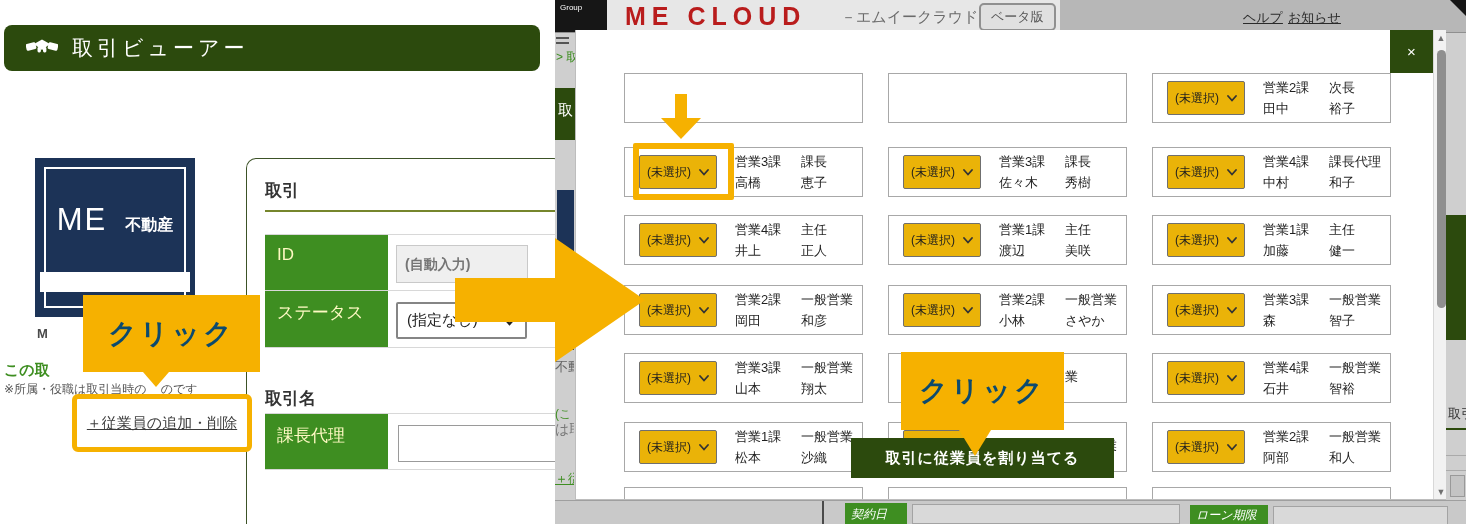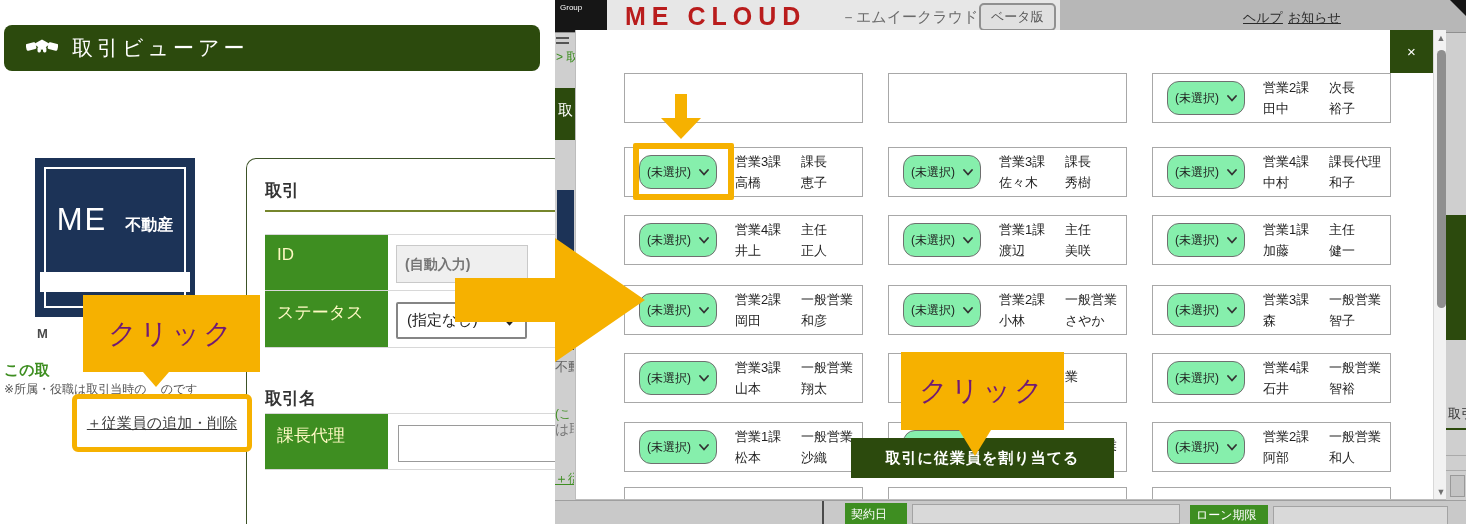--- a/index.html
+++ b/index.html
@@ -17,21 +17,21 @@
   .logo-me { font-size:31px; font-weight:400; letter-spacing:2px; }
   .logo-fx { font-size:16px; font-weight:600; margin-left:18px; }
   .logo-band { position:absolute; left:5px; right:5px; top:114px; height:20px; background:#fff; }
   .logo-caption { left:37px; top:326px; font-size:13px; font-weight:bold; color:#4a4a4a; z-index:1; }
   .note1 { left:4px; top:361px; font-size:15px; color:var(--green); font-weight:600; z-index:1; white-space:nowrap; }
   .note2 { left:4px; top:381px; font-size:12px; color:#555; z-index:1; white-space:nowrap; }
   .note2 .gap { display:inline-block; width:14px; }
   .add-box { left:72px; top:394px; width:180px; height:58px; border:5px solid var(--orange);
     border-radius:6px; display:flex; align-items:center; justify-content:center; z-index:2; background:#fff; }
   .add-link { font-size:15px; color:#3c3c3c; text-decoration:underline; white-space:nowrap; cursor:pointer; }
-  .callout { background:var(--orange); color:#701a75; font-weight:normal; display:flex; align-items:center;
+  .callout { background:var(--orange); color:#0c4a6e; font-weight:bold; display:flex; align-items:center;
     justify-content:center; letter-spacing:3px; }
   .callout-left { left:83px; top:295px; width:177px; height:77px; font-size:28px; z-index:30; }
   .callout-left .ptr { position:absolute; left:60px; top:77px; width:0; height:0;
     border:13px solid transparent; border-top:15px solid var(--orange); border-bottom:none; }
   .form-panel { left:246px; top:158px; width:318px; height:370px; border:1px solid #3c5227;
     border-bottom:none; border-radius:10px 10px 0 0; background:#fff; z-index:1; }
   .fp-h { position:absolute; left:18px; font-size:17px; color:#333; font-weight:600; }
   .fp-hr { position:absolute; left:18px; width:300px; height:2px; background:#76862c; top:51px; }
   .ftable { position:absolute; left:18px; width:300px; }
   .frow { display:flex; height:57px; border-bottom:1px solid #d8d8d8; background:#fff; }
@@ -57,32 +57,32 @@
     padding:3px 0 0 5px; }
   .brand { left:60px; top:2px; font-size:25px; font-weight:bold; letter-spacing:6px; color:#b91c1c; white-space:nowrap;margin-left:10px; }
   .brand-sub { left:286px; top:8px; font-size:15px; color:#6a6a6a; white-space:nowrap; }
   .beta-badge { left:424px; top:3px; padding:3px 10px; border:2px solid #909090; border-radius:5px;
     font-size:13px; color:#555; background:#e0e0e0; white-space:nowrap; }
   .top-link { top:9px; font-size:13px; color:#2a2a2a; text-decoration:underline; cursor:pointer; white-space:nowrap; }
   .hamburger span { display:block; width:13px; height:2px; background:#555; margin-bottom:3px; }
   .frag { overflow:hidden; white-space:nowrap; }
   .corner-wedge { left:893px; top:0; }
 
-  .bottom-strip { left:0; top:500px; width:911px; height:24px; background:#c9c9c9; border-top:1px solid #9f9f9f; }
+  .bottom-strip { left:0; top:500px; width:911px; height:24px; background:#c9c9c9; border-top:1px solid #9f9f9f;font-style:italic; }
   .bs-vline { left:267px; top:0; width:2px; height:24px; background:#4a4a4a; }
   .bs-cell { background:var(--green); color:#fff; font-size:12px; overflow:hidden; white-space:nowrap; }
   .bs-input { background:#d9d9d9; border:1px solid #a3a3a3; }
 
   
   .modal { left:20px; top:30px; width:871px; height:470px; background:#fff; overflow:hidden;
     border-left:1px solid #bdbdbd; border-bottom:1px solid #bdbdbd; }
   .grid-row { position:absolute; left:48px; display:flex; gap:25px; z-index:1; }
   .emp-card { width:239px; height:50px; border:1px solid #a8a8a8; background:#fff; display:flex;
     align-items:center; padding-left:14px; gap:18px; }
-  .mini-select { width:78px; height:34px; border:1px solid #6f6f6f; border-radius:12px; background:#86efac;
+  .mini-select { width:78px; height:34px; border:1px solid #6f6f6f; border-radius:2px; background:#eab308;
     display:flex; align-items:center; justify-content:space-between; padding:0 7px; font-size:12px;
     color:#1f1f1f; cursor:pointer; flex-shrink:0; white-space:nowrap; }
   .emp-info { display:grid; grid-template-columns:66px 70px; row-gap:3px; font-size:13px; color:#1f1f1f; white-space:nowrap; }
   .modal-heading { left:8px; top:22px; width:556px; height:58px; background:#fff; z-index:5; display:flex;
     align-items:center; padding-left:10px; font-size:29px; font-weight:bold; color:#1b1b1b; white-space:nowrap; }
   .down-arrow { left:85px; top:64px; z-index:6; }
   .ring { left:57px; top:113px; width:101px; height:57px; border:6px solid var(--orange); border-radius:2px;
     z-index:7; pointer-events:none; }
   .modal-close { left:814px; top:0; width:43px; height:43px; background:var(--dark-green); color:#fff;
     font-size:15px; display:flex; align-items:center; justify-content:center; z-index:8; cursor:pointer; }

